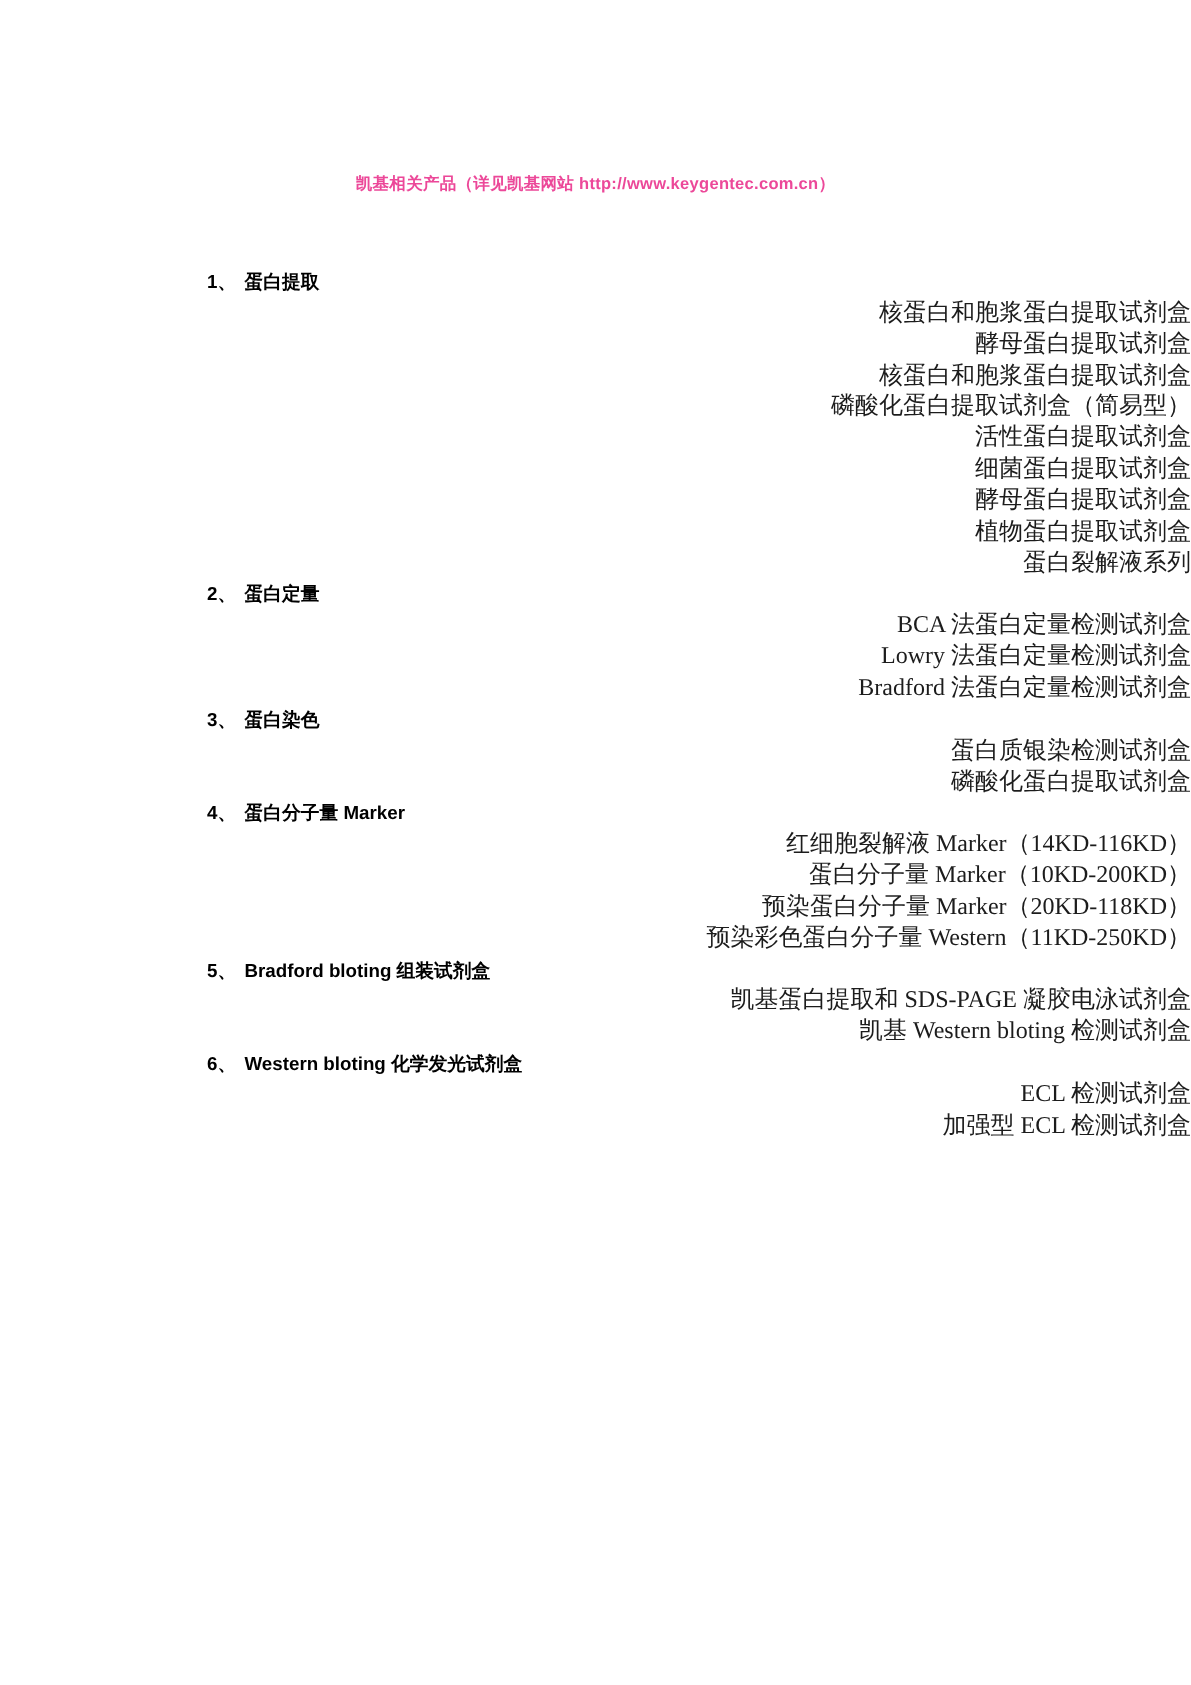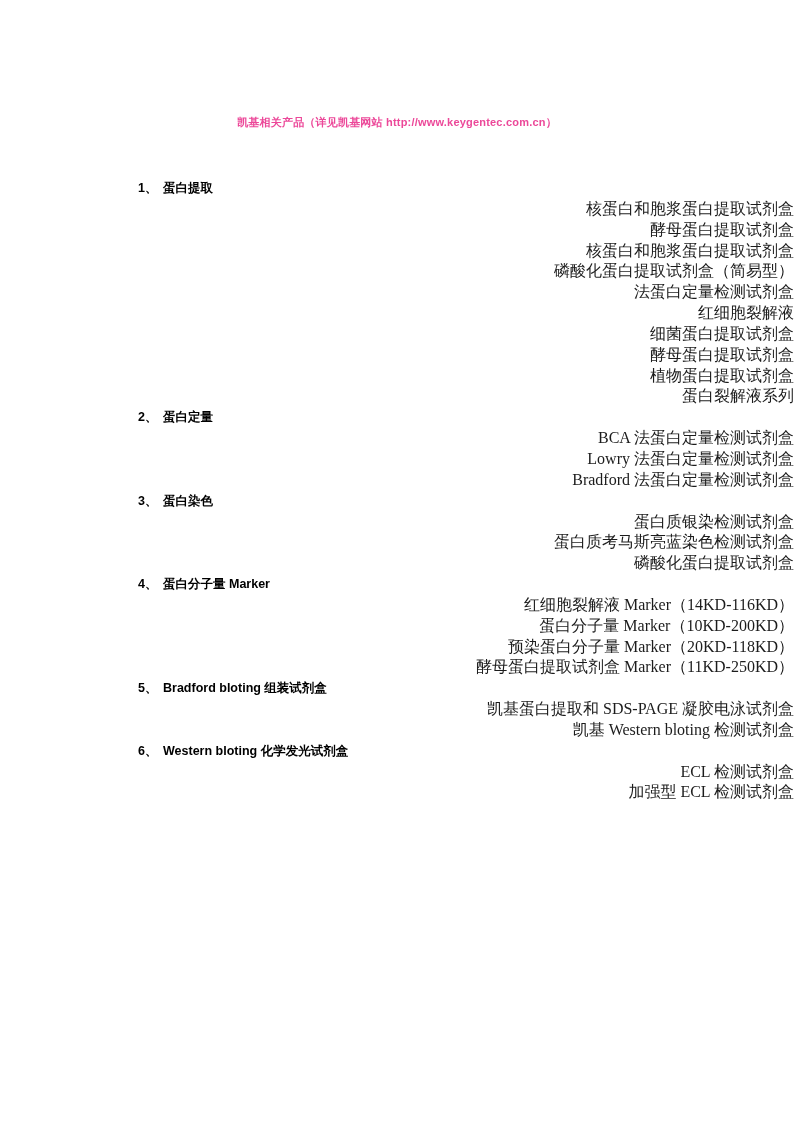--- a/index.html
+++ b/index.html
@@ -60,48 +60,46 @@
   <div class="title">凯基相关产品（详见凯基网站 http://www.keygentec.com.cn）</div>
   <div class="list" id="product-list">
       <div class="section-heading">
         <span class="section-number">1、</span>
         <span class="section-title">蛋白提取</span>
       </div>
       <div class="item">核蛋白和胞浆蛋白提取试剂盒</div>
       <div class="item">酵母蛋白提取试剂盒</div>
       <div class="item">核蛋白和胞浆蛋白提取试剂盒</div>
       <div class="item">磷酸化蛋白提取试剂盒（简易型）</div>
-      <div class="item">法蛋白定量检测试剂盒</div>
-      <div class="item">红细胞裂解液</div>
+      <div class="item">活性蛋白提取试剂盒</div>
       <div class="item">细菌蛋白提取试剂盒</div>
       <div class="item">酵母蛋白提取试剂盒</div>
       <div class="item">植物蛋白提取试剂盒</div>
       <div class="item">蛋白裂解液系列</div>
       <div class="section-heading">
         <span class="section-number">2、</span>
         <span class="section-title">蛋白定量</span>
       </div>
       <div class="item">BCA 法蛋白定量检测试剂盒</div>
       <div class="item">Lowry 法蛋白定量检测试剂盒</div>
       <div class="item">Bradford 法蛋白定量检测试剂盒</div>
       <div class="section-heading">
         <span class="section-number">3、</span>
         <span class="section-title">蛋白染色</span>
       </div>
       <div class="item">蛋白质银染检测试剂盒</div>
-      <div class="item">蛋白质考马斯亮蓝染色检测试剂盒</div>
       <div class="item">磷酸化蛋白提取试剂盒</div>
       <div class="section-heading">
         <span class="section-number">4、</span>
         <span class="section-title">蛋白分子量 Marker</span>
       </div>
       <div class="item">红细胞裂解液 Marker（14KD-116KD）</div>
       <div class="item">蛋白分子量 Marker（10KD-200KD）</div>
       <div class="item">预染蛋白分子量 Marker（20KD-118KD）</div>
-      <div class="item">酵母蛋白提取试剂盒 Marker（11KD-250KD）</div>
+      <div class="item">预染彩色蛋白分子量 Western（11KD-250KD）</div>
       <div class="section-heading">
         <span class="section-number">5、</span>
         <span class="section-title">Bradford bloting 组装试剂盒</span>
       </div>
       <div class="item">凯基蛋白提取和 SDS-PAGE 凝胶电泳试剂盒</div>
       <div class="item">凯基 Western bloting 检测试剂盒</div>
       <div class="section-heading">
         <span class="section-number">6、</span>
         <span class="section-title">Western bloting 化学发光试剂盒</span>
       </div>

